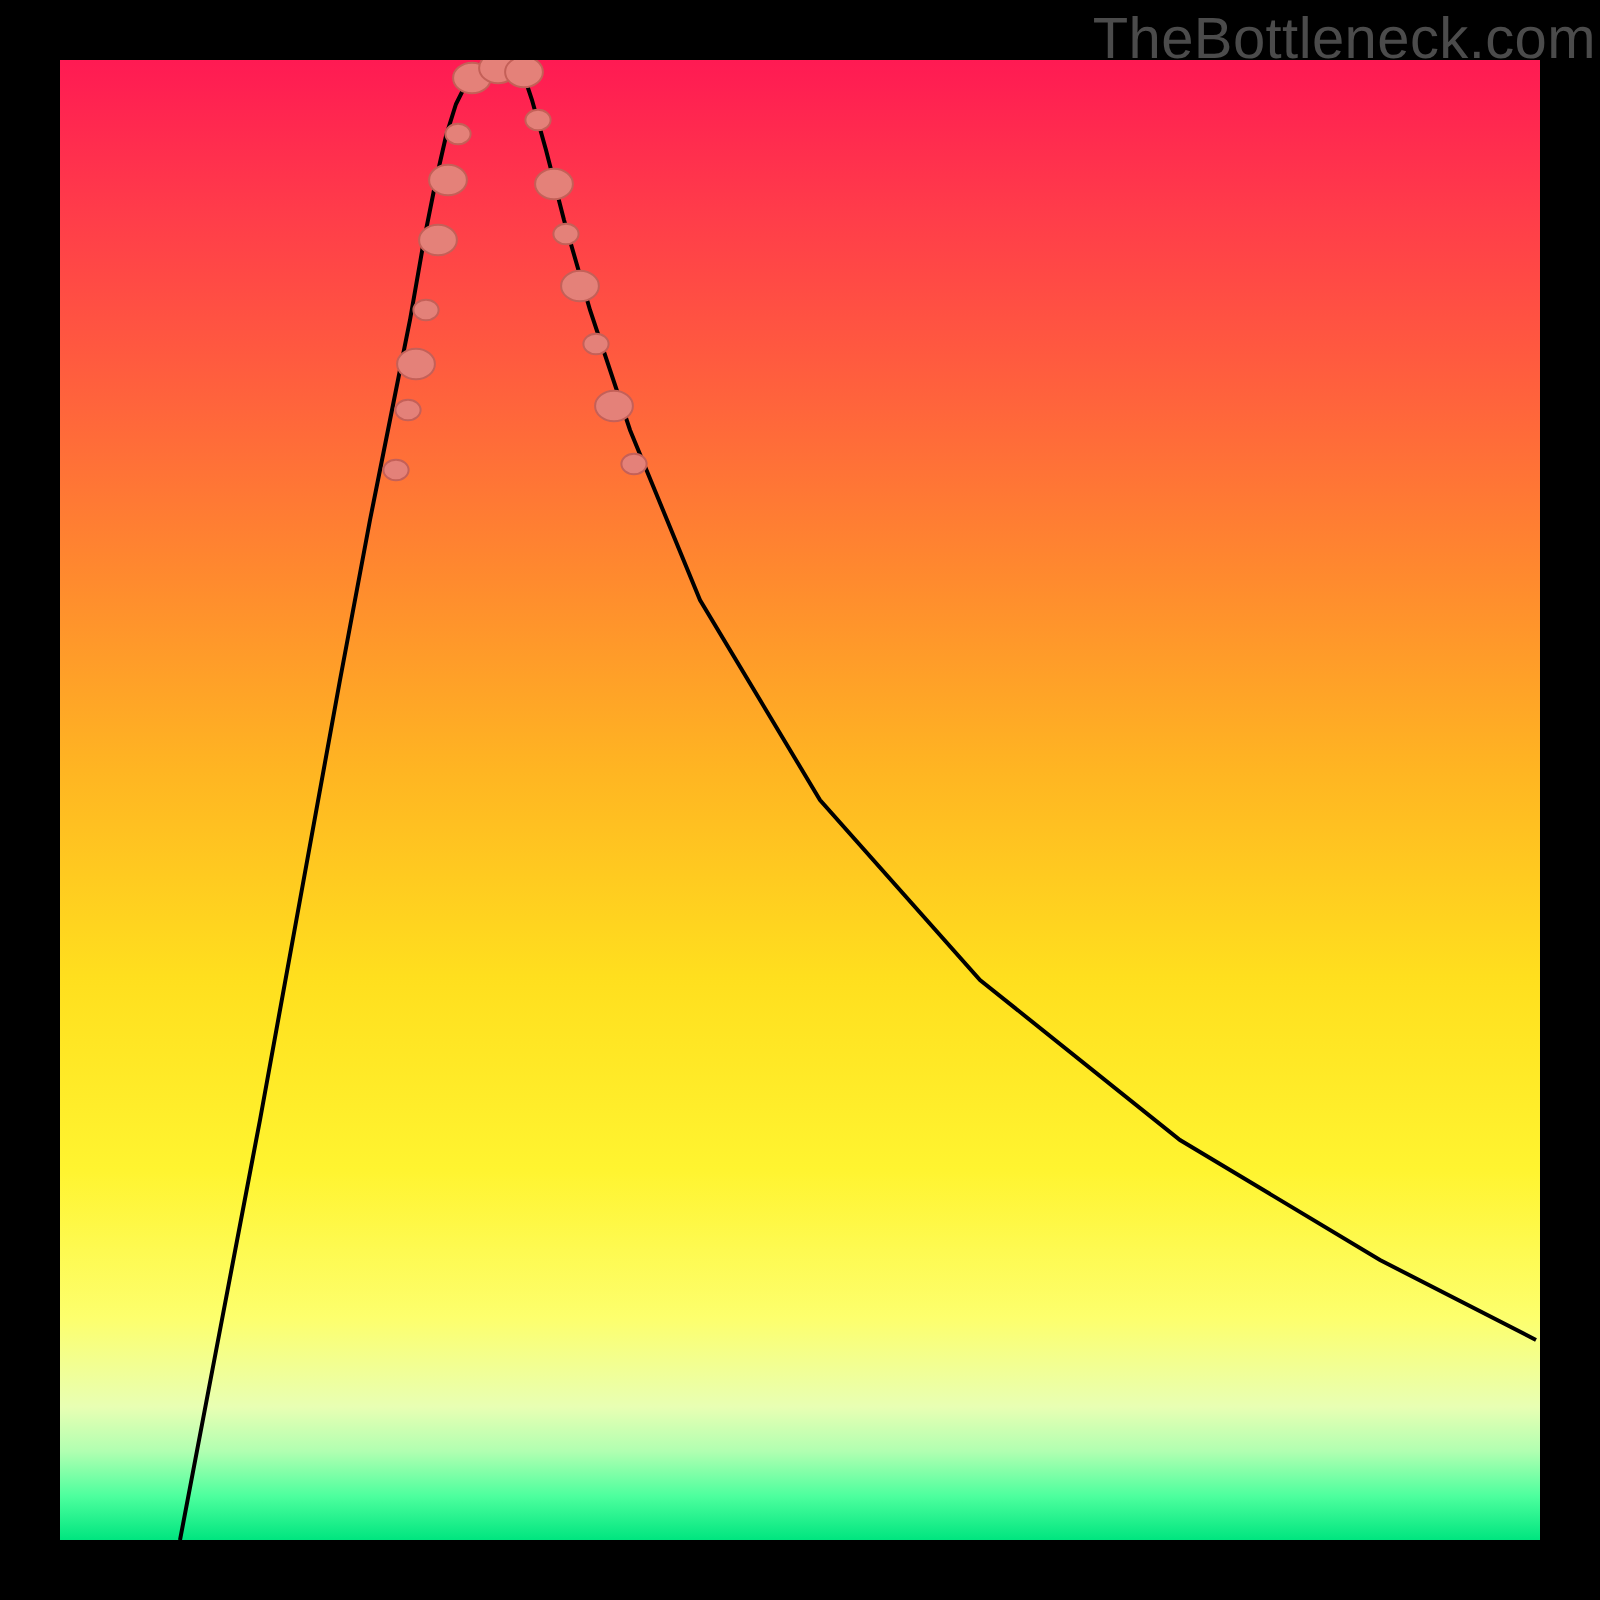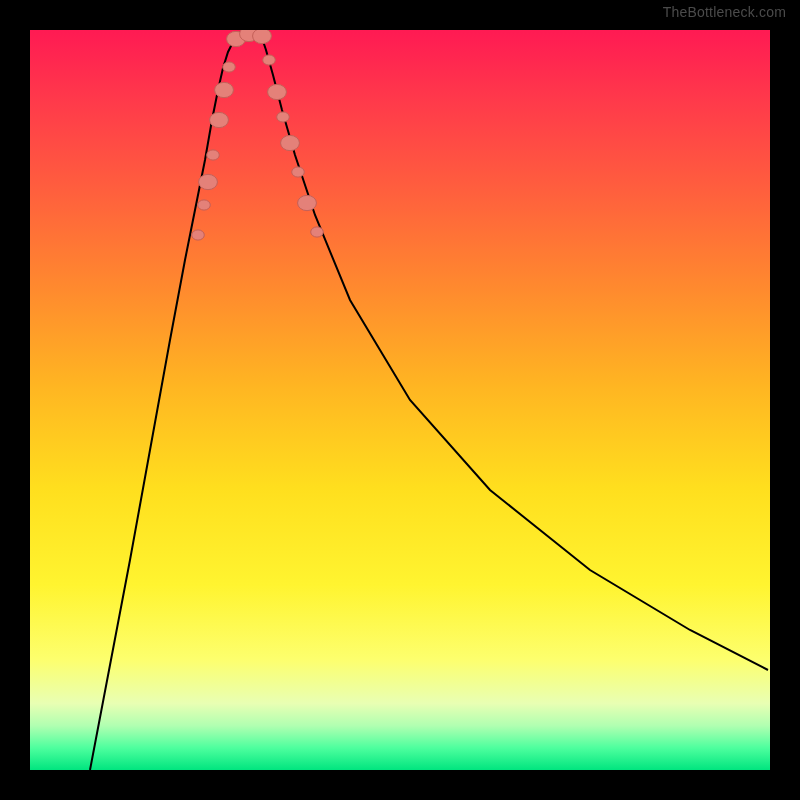--- a/index.html
+++ b/index.html
@@ -34,23 +34,23 @@
       #fdff6d 85%,
       #e8ffb3 91%,
       #b1ffb1 94%,
       #4eff9e 97%,
       #00e57f 100%
     );
   }
   .watermark {
     position: absolute;
     top: 4px;
-    right: 14px;
+    right: 2px;
     color: #4b4b4b;
-    font-size: 14px;
+    font-size: 29px;
     font-weight: 500;
     letter-spacing: 0.2px;
     z-index: 5;
     text-align: center;
   }
   svg.curves {
     position: absolute;
     left: 0; top: 0;
     width: 740px; height: 740px;
   }

